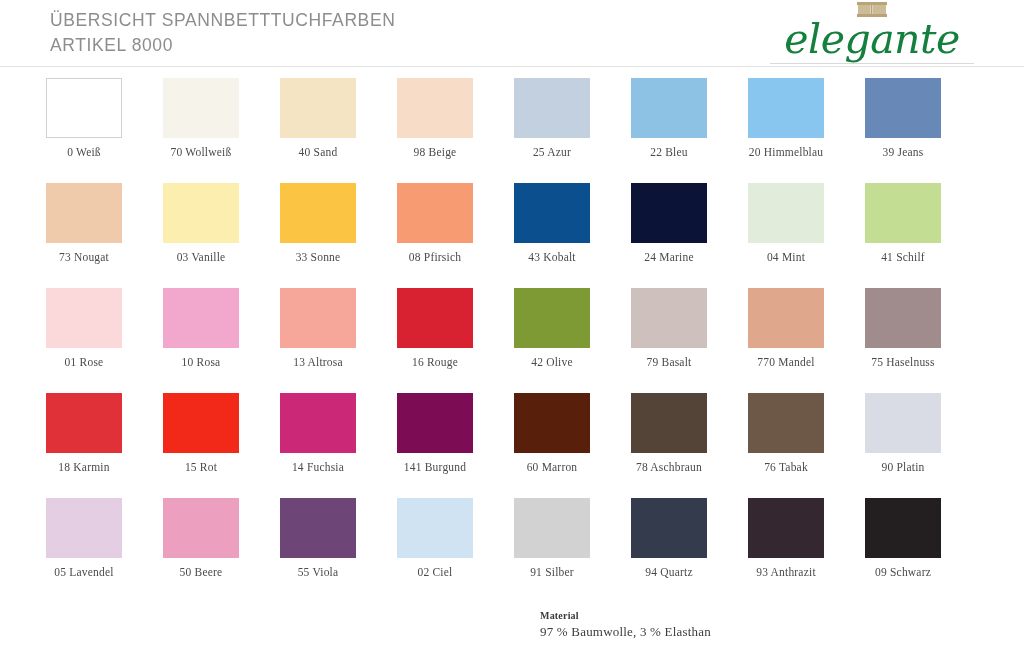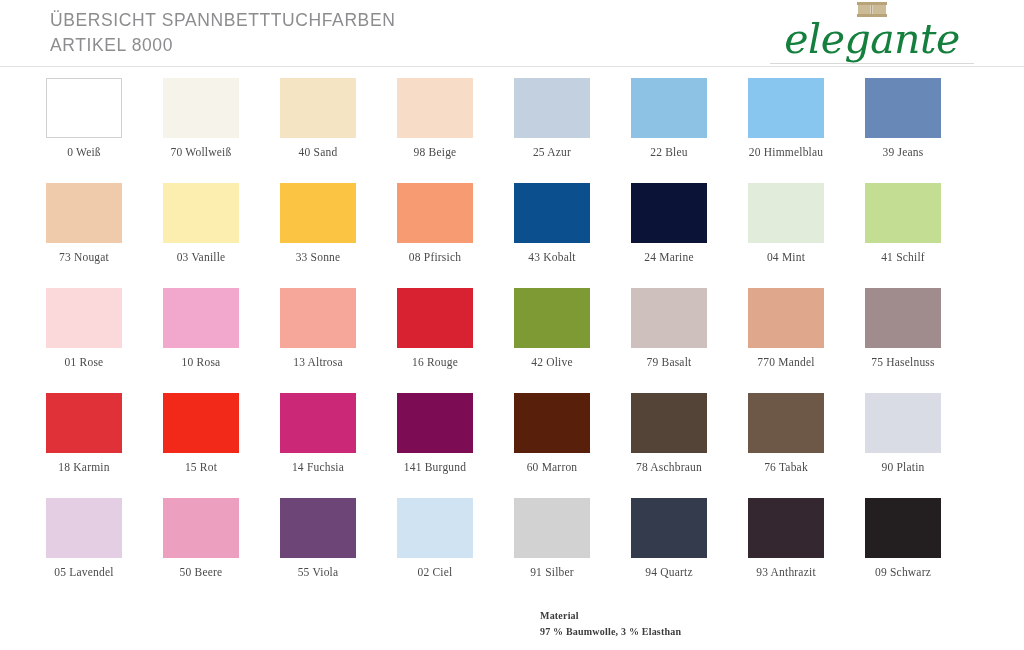--- a/index.html
+++ b/index.html
@@ -137,22 +137,22 @@
     color: #3c3c3c;
   }
   .footer-title {
     font-size: 10px;
     font-weight: 700;
     letter-spacing: 0.2px;
     line-height: 16px;
     font-family: Liberation Serif, serif;
   }
   .footer-text {
-    font-size: 10px;
-    font-weight: 700;
+    font-size: 13px;
+    font-weight: 400;
     letter-spacing: 0.2px;
     line-height: 16px;
   }
 </style>
 </head>
 <body>
 
 <div class="page">
 
   <div class="header">

